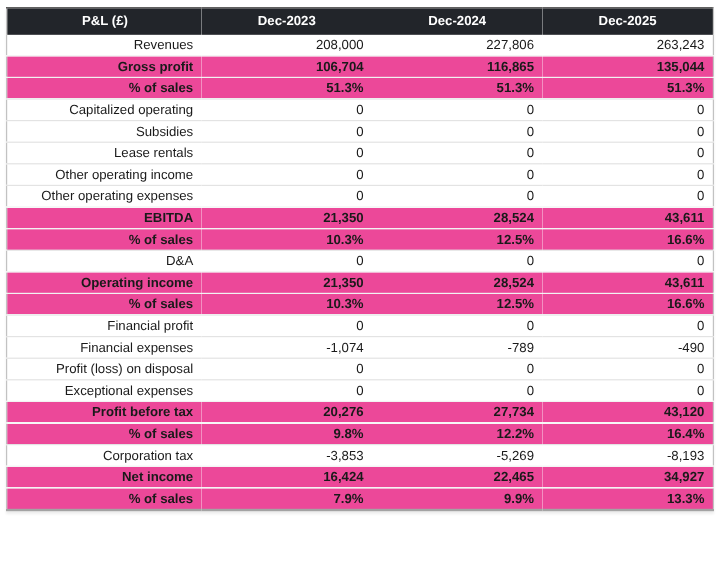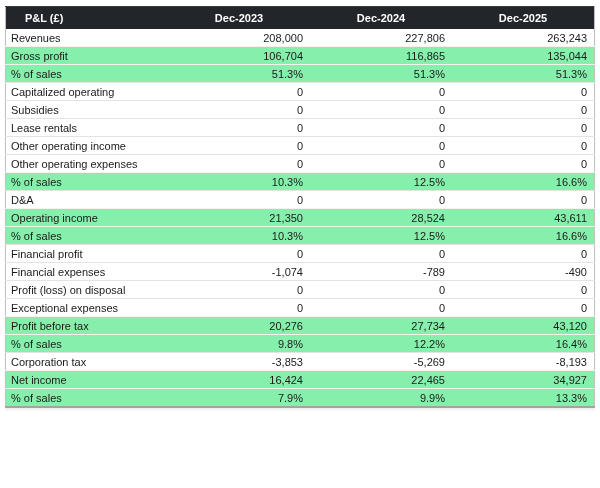--- a/index.html
+++ b/index.html
@@ -31,46 +31,46 @@
   thead th {
     background: #22252a;
     color: #ffffff;
     font-weight: bold;
     height: 22px;
     padding: 0 7px;
     white-space: nowrap;
     overflow: hidden;
   }
   thead th.lbl-h {
-    text-align: left;
-    padding-left: 19px;
+    text-align: center;
+    padding-left: 8px;
   }
   thead th.col-h {
     text-align: center;
     width: 128px;
   }
   tbody td {
     height: 17px;
     padding: 0 7px;
     border-top: 1px solid #e3e3e3;
     background: #ffffff;
     white-space: nowrap;
     overflow: hidden;
   }
   tbody tr:first-child td { border-top: none; }
   tbody td.lbl {
-    text-align: left;
+    text-align: right;
     padding-left: 5px;
   }
   tbody td.val {
     text-align: right;
   }
   tbody tr.emph td {
-    background: #86efac;
-    font-weight: normal;
+    background: #ec4899;
+    font-weight: bold;
     border-top-color: #f2f2f2;
   }
 </style>
 </head>
 <body>
 
 <div class="table-wrap">
   <table class="pnl">
     <thead>
       <tr>
@@ -123,20 +123,26 @@
           <td class="val">0</td>
           <td class="val">0</td>
         </tr>
         <tr>
           <td class="lbl">Other operating expenses</td>
           <td class="val">0</td>
           <td class="val">0</td>
           <td class="val">0</td>
         </tr>
         <tr class="emph">
+          <td class="lbl">EBITDA</td>
+          <td class="val">21,350</td>
+          <td class="val">28,524</td>
+          <td class="val">43,611</td>
+        </tr>
+        <tr class="emph">
           <td class="lbl">% of sales</td>
           <td class="val">10.3%</td>
           <td class="val">12.5%</td>
           <td class="val">16.6%</td>
         </tr>
         <tr>
           <td class="lbl">D&amp;A</td>
           <td class="val">0</td>
           <td class="val">0</td>
           <td class="val">0</td>

